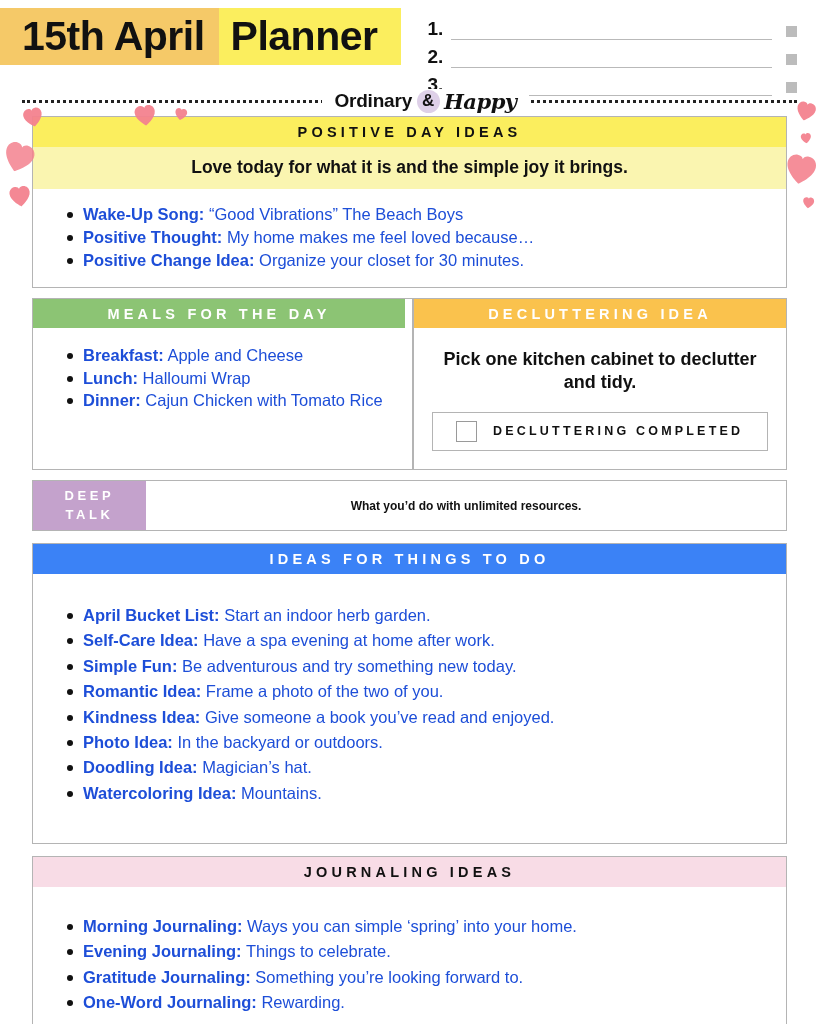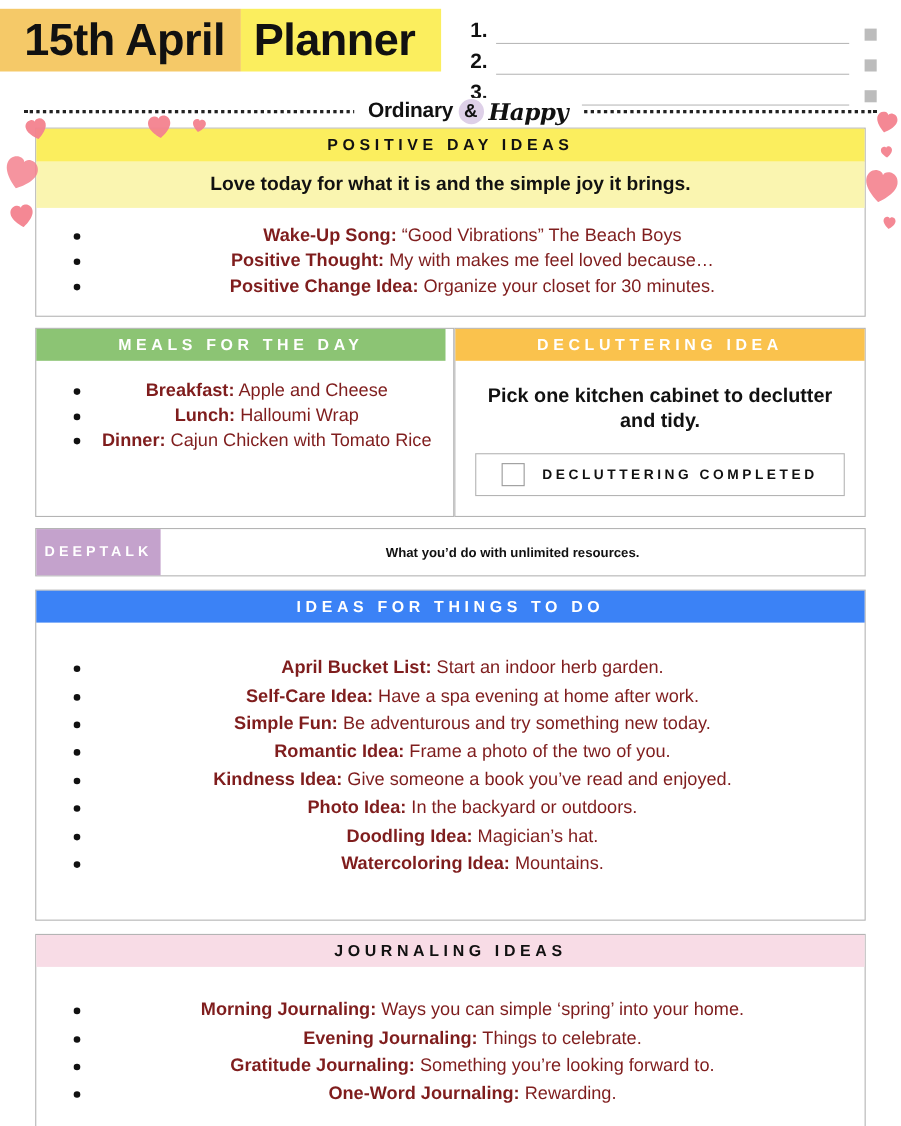--- a/index.html
+++ b/index.html
@@ -198,25 +198,24 @@
 
   ul.items {
     list-style: none;
     padding: 12px 10px 12px 34px;
     margin: 0;
   }
 
   ul.items li {
     position: relative;
     font-size: 16.5px;
-    color: #7f1d1d;
+    color: #1d4ed8;
     line-height: 1.36;
     padding-left: 16px;
     margin-bottom: 1px;
-    text-align: center;
   }
 
   ul.items li::before {
     content: "";
     position: absolute;
     left: 0;
     top: 9px;
     width: 6px;
     height: 6px;
     border-radius: 50%;
@@ -288,21 +287,21 @@
   }
 
   .deep-label {
     background: #c4a2cc;
     color: #ffffff;
     font-weight: bold;
     font-size: 13px;
     letter-spacing: 3.6px;
     width: 113px;
     display: flex;
-    flex-direction: row;
+    flex-direction: column;
     align-items: center;
     justify-content: center;
     line-height: 1.45;
     flex: 0 0 auto;
     padding: 6px 0;
   }
 
   .deep-text {
     flex: 1;
     display: flex;
@@ -376,21 +375,21 @@
       </span>
       <span class="brand-happy">Happy</span>
     </div>
   </div>
 
   <div class="box sec-positive">
     <div class="bar bar-yellow">POSITIVE DAY IDEAS</div>
     <div class="quote-band">Love today for what it is and the simple joy it brings.</div>
     <ul class="items">
       <li><b>Wake-Up Song:</b><span> “Good Vibrations” The Beach Boys</span></li>
-      <li><b>Positive Thought:</b><span> My with makes me feel loved because…</span></li>
+      <li><b>Positive Thought:</b><span> My home makes me feel loved because…</span></li>
       <li><b>Positive Change Idea:</b><span> Organize your closet for 30 minutes.</span></li>
     </ul>
   </div>
 
   <div class="two-col">
 
     <div class="box col-meals">
       <div class="bar bar-green">MEALS FOR THE DAY</div>
       <ul class="items">
         <li><b>Breakfast:</b><span> Apple and Cheese</span></li>

